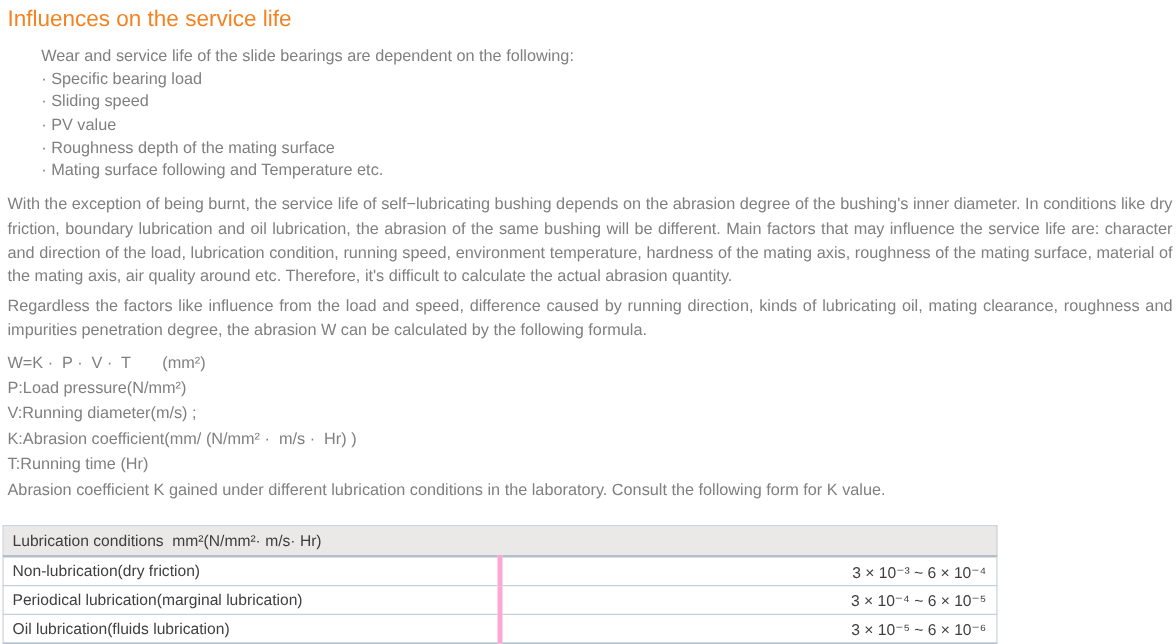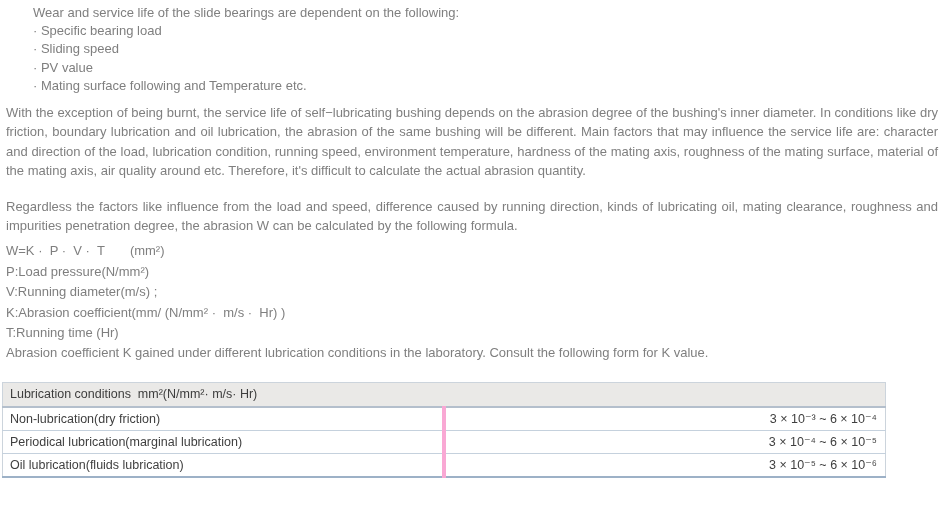--- a/index.html
+++ b/index.html
@@ -24,42 +24,42 @@
     color: #f5821f;
     margin: 0 0 10px 0;
   }
   .intro {
     font-size: 13px;
     line-height: 18.2px;
     color: #7f7f7f;
     margin-left: 27px;
   }
   .para {
-    margin: 8px 0 16px 0;
+    margin: 8px 0 4px 0;
     font-size: 13px;
     line-height: 19.4px;
     color: #7f7f7f;
     text-align: justify;
   }
   .para + .para {
     margin: 0;
   }
   .formula {
     margin-top: 6px;
     font-size: 13px;
     line-height: 20.4px;
     color: #7f7f7f;
   }
   .formula .fline {
     white-space: pre-wrap;
   }
   .k-table {
     border-collapse: collapse;
     table-layout: fixed;
-    width: 884px;
+    width: 796px;
     margin: 18px 0 0 -4px;
     font-size: 12.5px;
   }
   .k-table th {
     background: #eae9e7;
     border: 1px solid #ccd4dc;
     border-bottom: 2px solid #b4bfcc;
     height: 23px;
     text-align: left;
     font-weight: 400;
@@ -87,26 +87,28 @@
     text-align: right;
     padding-right: 8px;
     border-left: 4px solid #f9a8d4;
   }
 </style>
 </head>
 <body>
 
 <div class="page">
 
+  <h1 class="page-title">Influences on the service life</h1>
 
   <div class="intro">
     <div class="line">Wear and service life of the slide bearings are dependent on the following:</div>
     <div class="line">· Specific bearing load</div>
     <div class="line">· Sliding speed</div>
     <div class="line">· PV value</div>
+    <div class="line">· Roughness depth of the mating surface</div>
     <div class="line">· Mating surface following and Temperature etc.</div>
   </div>
 
   <p class="para">With the exception of being burnt, the service life of self−lubricating bushing depends on the abrasion degree of the bushing's inner diameter. In conditions like dry friction, boundary lubrication and oil lubrication, the abrasion of the same bushing will be different. Main factors that may influence the service life are: character and direction of the load, lubrication condition, running speed, environment temperature, hardness of the mating axis, roughness of the mating surface, material of the mating axis, air quality around etc. Therefore, it's difficult to calculate the actual abrasion quantity.</p>
   <p class="para">Regardless the factors like influence from the load and speed, difference caused by running direction, kinds of lubricating oil, mating clearance, roughness and impurities penetration degree, the abrasion W can be calculated by the following formula.</p>
 
   <div class="formula">
     <div class="fline">W=K ·  P ·  V ·  T       (mm²)</div>
     <div class="fline">P:Load pressure(N/mm²)</div>
     <div class="fline">V:Running diameter(m/s) ;</div>

